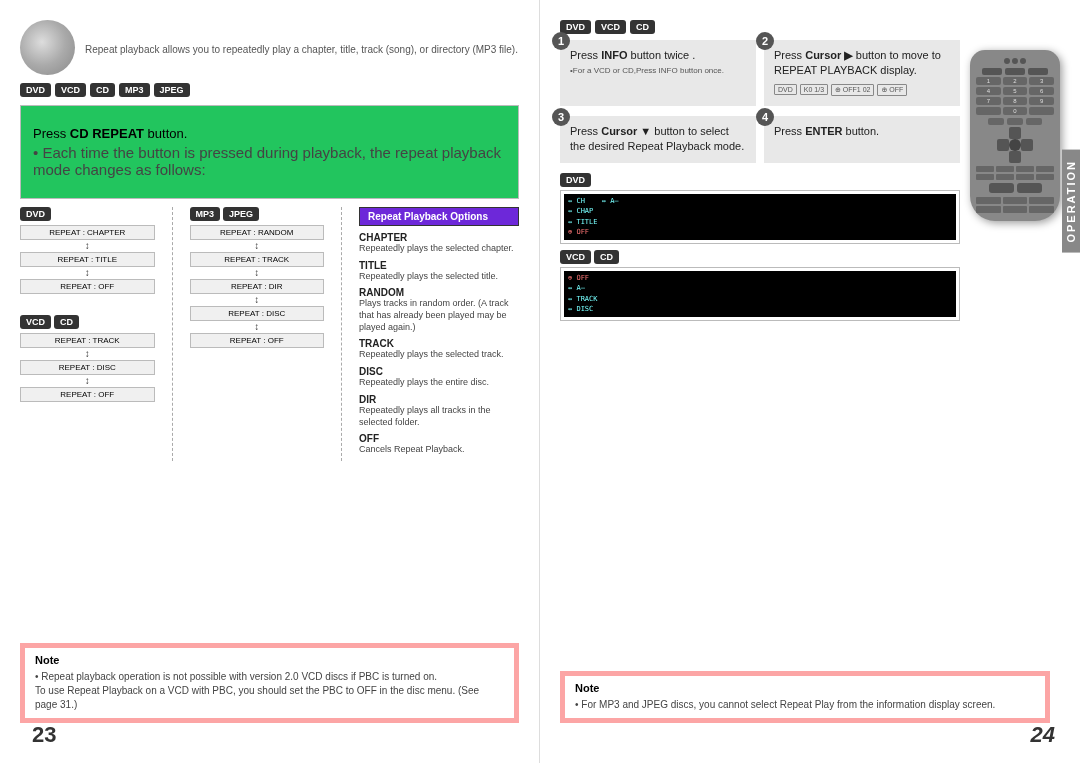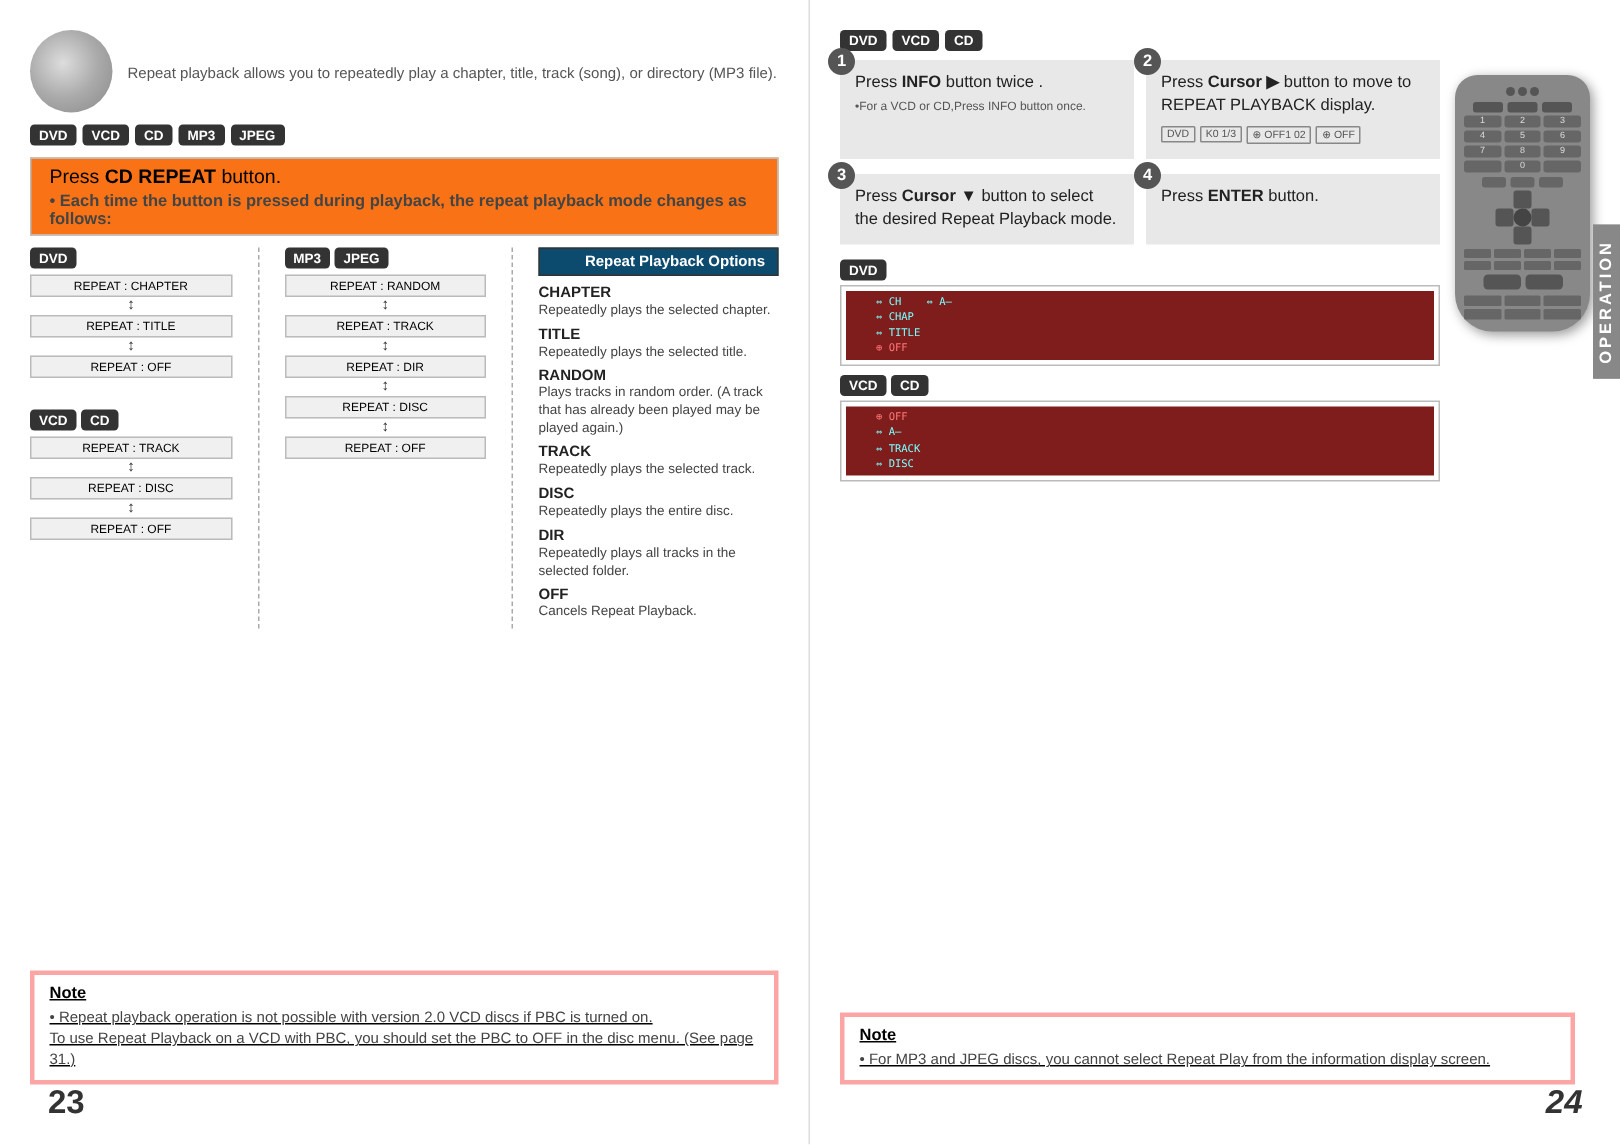--- a/index.html
+++ b/index.html
@@ -68,75 +68,73 @@
       background: #333;
       color: #fff;
       font-size: 9px;
       font-weight: bold;
       padding: 2px 6px;
       border-radius: 3px;
     }
 
     
     .cd-repeat-box {
-      background: #f97316;
+      background: #22c55e;
       border: 1px solid #bbb;
-      padding: 4px 12px;
+      padding: 20px 12px;
       margin-bottom: 8px;
     }
     .cd-repeat-box .main-line {
       font-size: 13px;
       font-weight: normal;
       margin-bottom: 3px;
     }
     .cd-repeat-box .main-line strong {
       font-weight: bold;
     }
     .cd-repeat-box .bullet {
-      font-size: 11px;
+      font-size: 15px;
       color: #444;
-      font-weight: bold;
     }
 
     
     .options-section {
       flex: 0 0 160px;
     }
 
     .options-title {
-      background: #0c4a6e;
+      background: #6d28d9;
       color: #fff;
       font-size: 10px;
       font-weight: bold;
       padding: 3px 8px;
-      text-align: right;
+      text-align: left;
       margin-bottom: 6px;
       border: 1px solid #333;
     }
 
     .option-item {
       margin-bottom: 5px;
     }
     .option-name {
       font-size: 10px;
       font-weight: bold;
       color: #222;
     }
     .option-desc {
       font-size: 9px;
       color: #444;
       line-height: 1.3;
     }
 
     
     .note-box {
-      border: 3px solid #fca5a5;
+      border: 5px solid #fca5a5;
       padding: 6px 10px;
       margin-top: 6px;
-      text-decoration: underline;
     }
     .note-title {
       font-size: 11px;
       font-weight: bold;
       margin-bottom: 4px;
     }
     .note-text {
       font-size: 10px;
       color: #444;
       line-height: 1.4;
@@ -320,25 +318,25 @@
     }
 
     
     .screen-area {
       border: 1px solid #bbb;
       padding: 3px;
       margin-bottom: 4px;
       font-size: 7px;
     }
     .screen-content {
-      background: #7f1d1d;
+      background: #000000;
       color: #7ff;
       font-family: monospace;
       font-size: 7px;
-      padding: 2px 20px;
+      padding: 2px 4px;
       line-height: 1.5;
     }
     .screen-off {
       color: #f77;
     }
 
     .step-sub-note {
       font-size: 8px;
       color: #555;
       margin-top: 3px;

